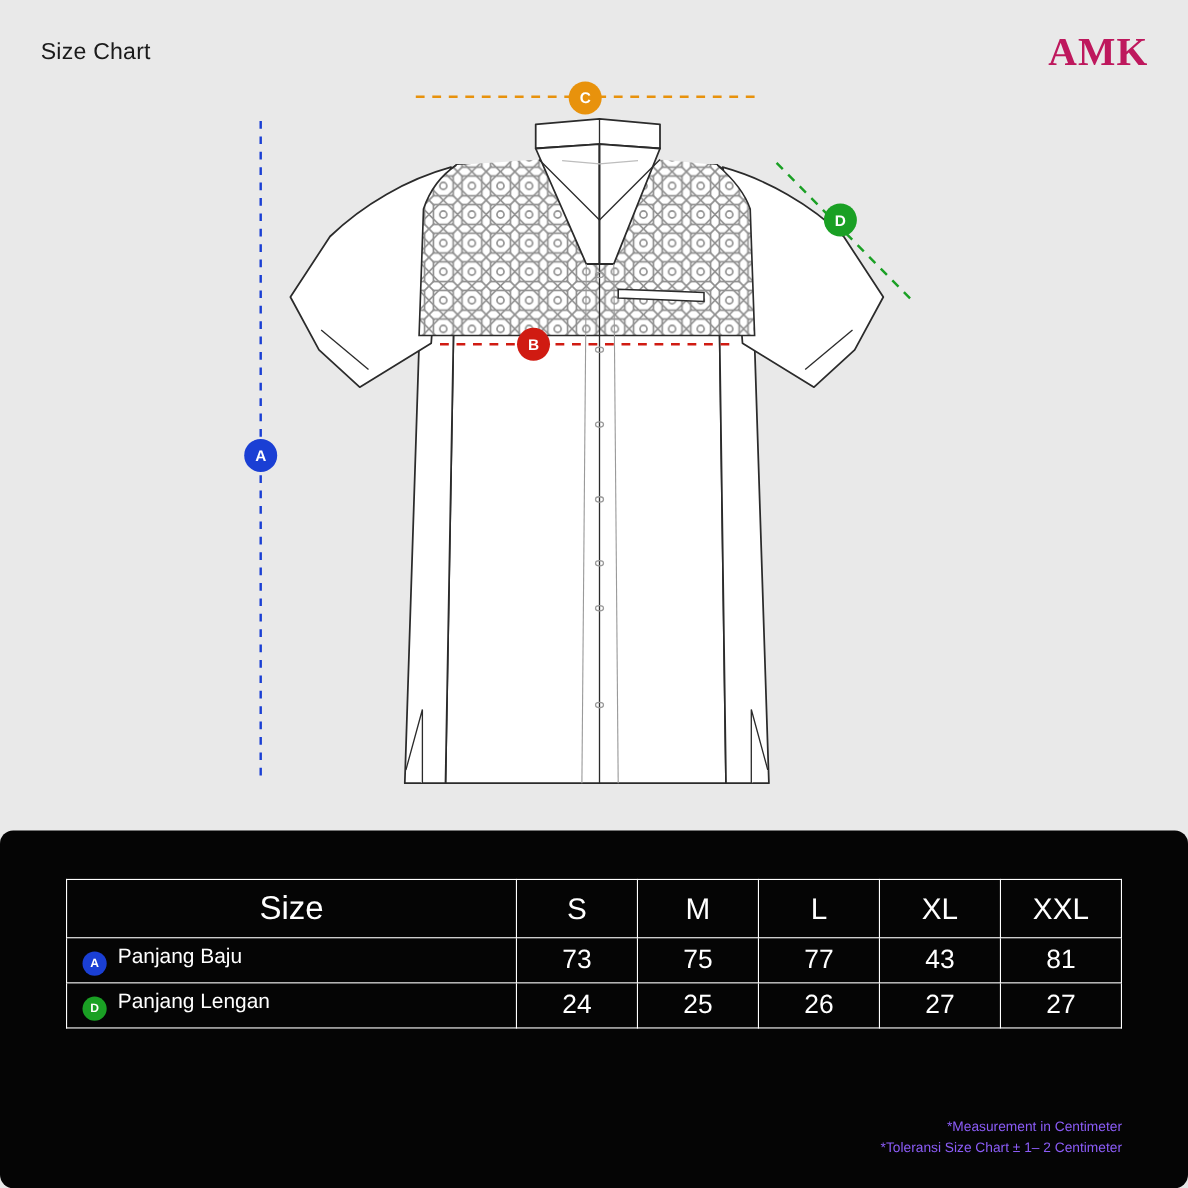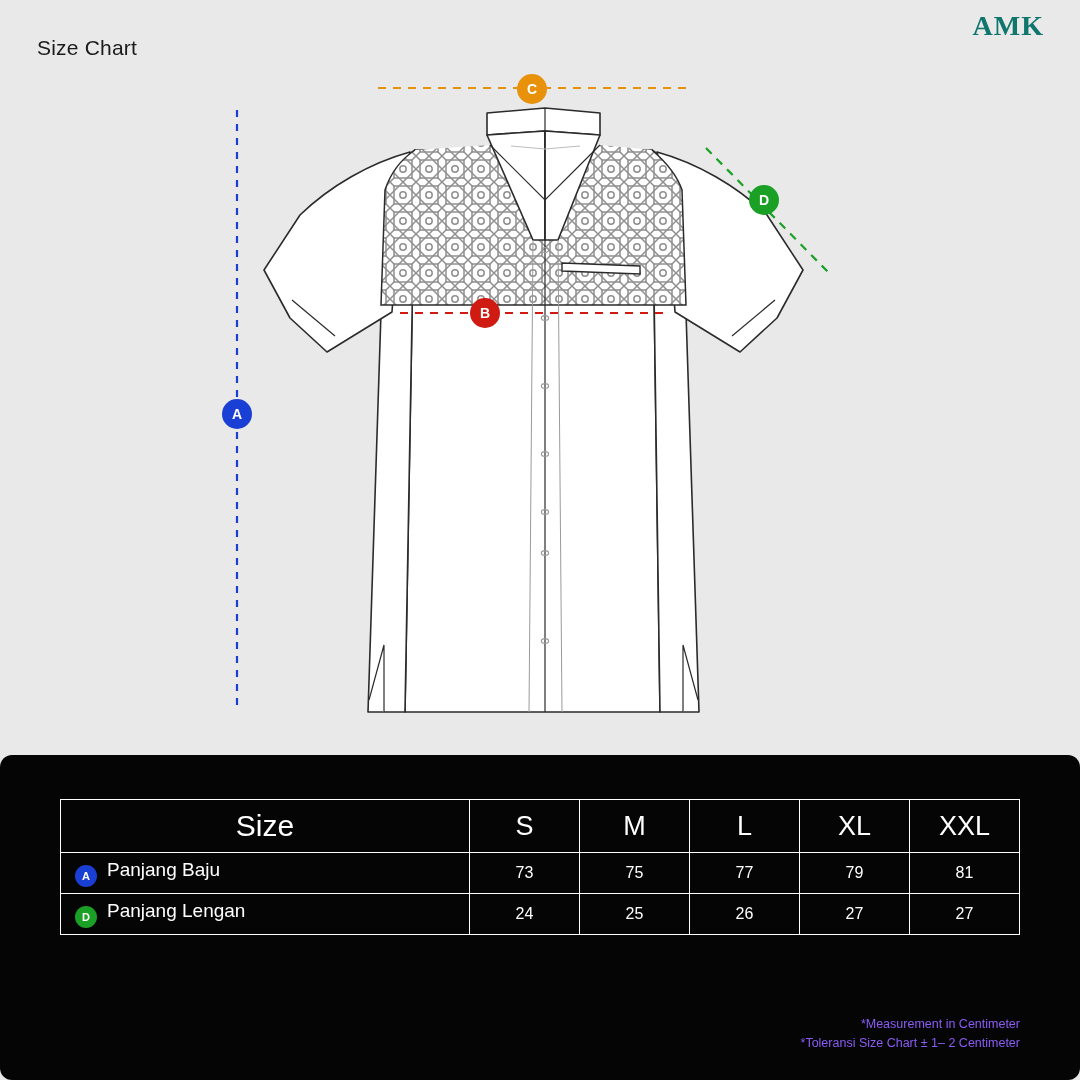--- a/index.html
+++ b/index.html
@@ -19,23 +19,23 @@
   .top-area {
     position: absolute; left: 0; top: 0;
     width: 1080px; height: 897px;
     background: #e9e9e9;
   }
   .title {
     position: absolute; left: 37px; top: 36px;
     font-size: 21px; color: #1b1b1b; letter-spacing: .2px;
   }
   .brand {
-    position: absolute; right: 36px; top: 10px;
-    font-size: 28px; font-weight: 700; letter-spacing: 1px;
-    color: #0f766e;
+    position: absolute; right: 36px; top: 26px;
+    font-size: 36px; font-weight: 700; letter-spacing: 1px;
+    color: #be185d;
     font-family: "Liberation Serif", serif;
   }
 
   .illus { position: absolute; left: 0; top: 0; width: 1080px; height: 755px; }
 
   
   .badge {
     position: absolute;
     width: 30px; height: 30px; border-radius: 50%;
     color: #fff; font-size: 14px; font-weight: 700;
@@ -69,21 +69,21 @@
     font-size: 30px; padding: 9px 0; font-weight: 400;
   }
   .hdr-size { font-size: 27px; padding: 9px 0; width: 110px; }
   .row-label {
     text-align: left !important;
     padding: 6px 0 6px 14px;
     font-size: 19px;
     position: relative;
     margin-left: 32px;
   }
-  .row-val { font-size: 16px; padding: 0 0; }
+  .row-val { font-size: 24px; padding: 0 0; }
   .dot {
     display: inline-flex; align-items: center; justify-content: center;
     width: 22px; height: 22px; border-radius: 50%;
     font-size: 11px; font-weight: 700; color: #fff;
     margin-right: 10px; vertical-align: -4px;
   }
   .dot-a { background: #1a3fd4; }
   .dot-b { background: #d01b12; }
   .dot-c { background: #e8920c; }
   .dot-d { background: #1aa024; }
@@ -201,21 +201,21 @@
         </tr>
       </thead>
       <tbody>
         <tr>
           <td class="row-label">
             <span class="dot dot-a">A</span><span>Panjang Baju</span>
           </td>
           <td class="row-val">73</td>
           <td class="row-val">75</td>
           <td class="row-val">77</td>
-          <td class="row-val">79</td>
+          <td class="row-val">43</td>
           <td class="row-val">81</td>
         </tr>
         <tr>
           <td class="row-label">
             <span class="dot dot-d">D</span><span>Panjang Lengan</span>
           </td>
           <td class="row-val">24</td>
           <td class="row-val">25</td>
           <td class="row-val">26</td>
           <td class="row-val">27</td>

